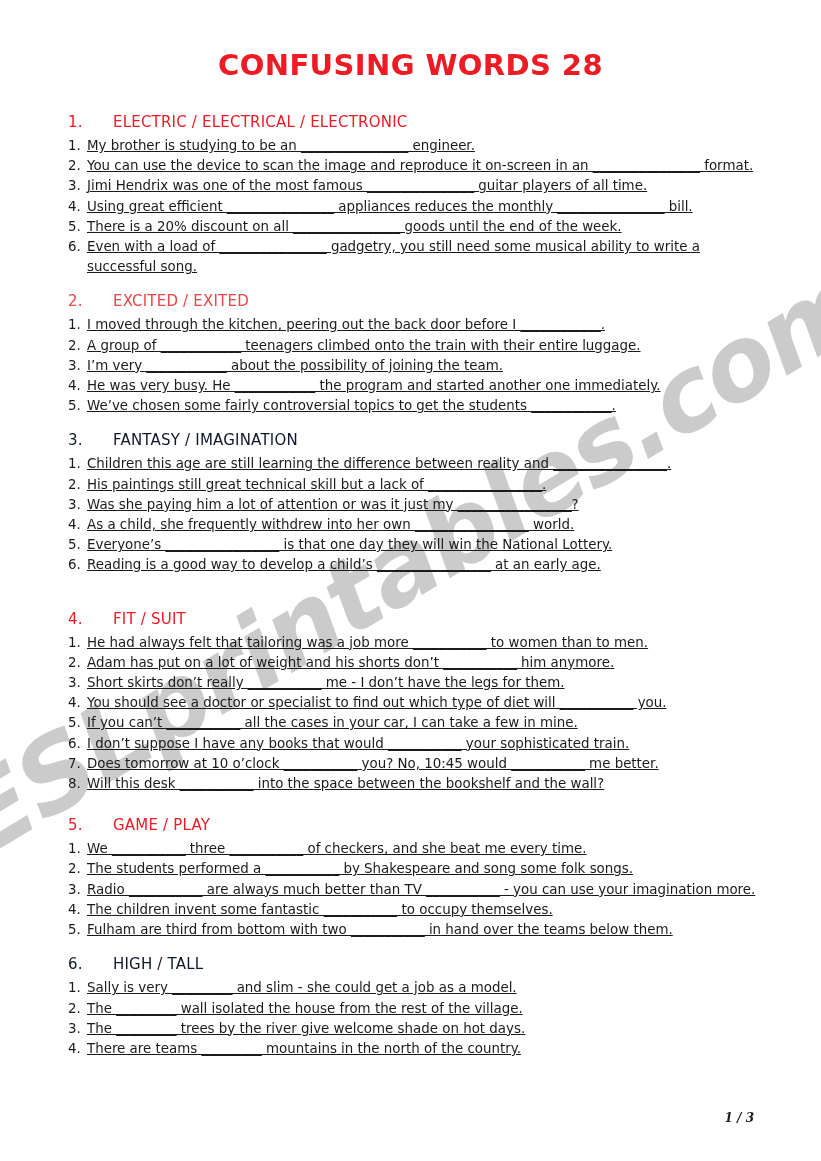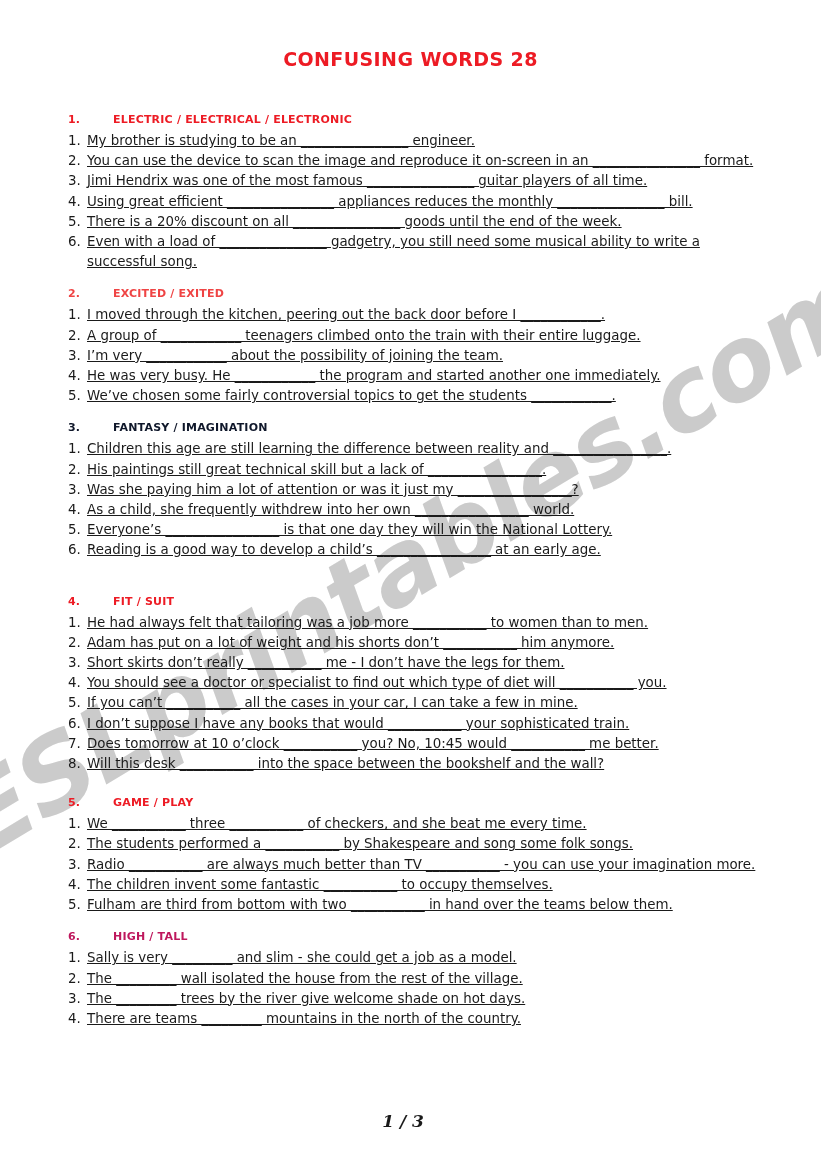--- a/index.html
+++ b/index.html
@@ -46,40 +46,40 @@
     padding: 0;
   }
 
   #title {
     position: absolute;
     left: 0;
     top: 48px;
     width: 821px;
     text-align: center;
     color: #ED1B24;
-    font-size: 19px;
+    font-size: 29px;
     font-weight: bold;
     letter-spacing: 0.4px;
     font-family: "DejaVu Sans", "Liberation Sans", sans-serif;
   }
 
   #sections {
     position: absolute;
     left: 68px;
     top: 113px;
     width: 690px;
   }
 
   .section {
     margin-bottom: 0;
   }
   .section-header {
     color: #ED1B24;
-    font-weight: bold;
-    font-size: 11px;
+    font-weight: normal;
+    font-size: 15px;
     letter-spacing: 0.2px;
     margin-bottom: 5px;
     white-space: nowrap;
   }
   .sh-num {
     display: inline-block;
     width: 45px;
   }
   .sh-label {
     display: inline;
@@ -111,27 +111,26 @@
 
   .section-gap {
     height: 15px;
   }
 
   #footer {
     position: absolute;
     left: 0;
     top: 1111px;
     width: 754px;
-    text-align: center;
+    text-align: right;
     font-style: italic;
     font-weight: bold;
-    font-size: 17px;
+    font-size: 12px;
     color: #1a1a1a;
     font-family: "DejaVu Serif", "Liberation Serif", serif;
-    padding-left: 26px;
   }
 </style>
 </head>
 <body>
 
 <div id="page">
 
   <div id="watermark" style="color: rgb(201, 201, 201);">ESLprintables.com</div>
 
   <div id="content">
@@ -283,21 +282,21 @@
               <span class="item-text">The children invent some fantastic ___________ to occupy themselves.</span>
             </li>
             <li class="item">
               <span class="item-num">5.</span>
               <span class="item-text">Fulham are third from bottom with two ___________ in hand over the teams below them.</span>
             </li>
           </ul>
         </div>
         <div class="section-gap"></div>
         <div class="section">
-          <div class="section-header" style="color: #be185d;"><span class="sh-num">6.</span><span class="sh-label">HIGH / TALL</span></div>
+          <div class="section-header" style="color: #0f172a;"><span class="sh-num">6.</span><span class="sh-label">HIGH / TALL</span></div>
           <ul class="items">
             <li class="item">
               <span class="item-num">1.</span>
               <span class="item-text">Sally is very _________ and slim - she could get a job as a model.</span>
             </li>
             <li class="item">
               <span class="item-num">2.</span>
               <span class="item-text">The _________ wall isolated the house from the rest of the village.</span>
             </li>
             <li class="item">

